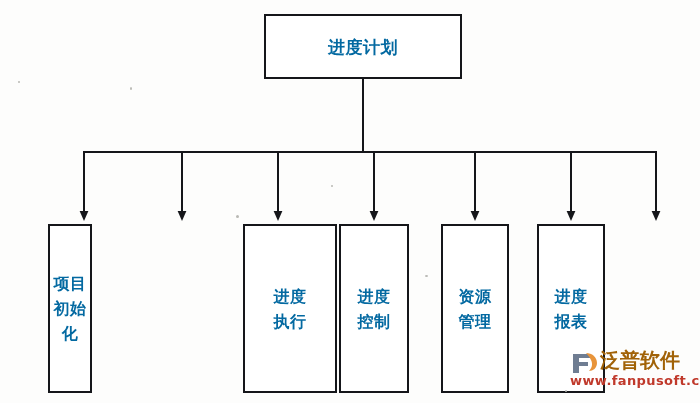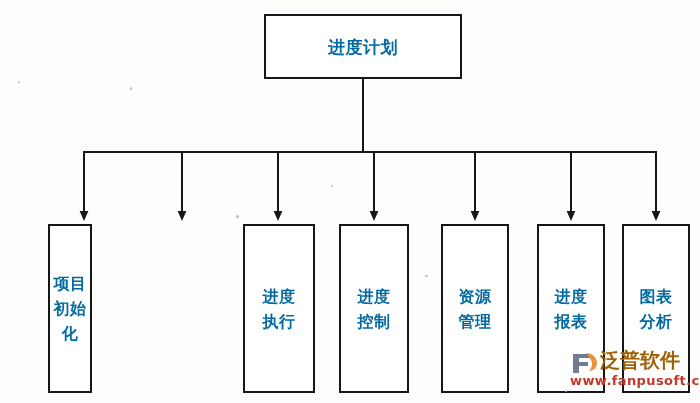--- a/index.html
+++ b/index.html
@@ -128,34 +128,31 @@
     <line x1="656" y1="152" x2="656" y2="212" stroke="#15161a" stroke-width="2" marker-end="url(#arrowhead)"></line>
   </svg>
 
   <div id="root-node" class="node">
     <span class="node-label">进度计划</span>
   </div>
 
   <div class="node leaf-node" style="left:48px;  width:44px;">
     <span class="node-label">项目初始化</span>
   </div>
-  <div class="node leaf-node" style="left:243px; width:72px;">
+  <div class="node leaf-node" style="left:243px; width:94px;">
     <span class="node-label">进度执行</span>
   </div>
   <div class="node leaf-node" style="left:339px; width:70px;">
     <span class="node-label">进度控制</span>
   </div>
   <div class="node leaf-node" style="left:537px; width:68px;">
     <span class="node-label">进度报表</span>
   </div>
   <div class="node leaf-node" style="left:441px; width:68px;">
     <span class="node-label">资源管理</span>
-  </div>
-  <div class="node leaf-node" style="left:622px; width:68px;">
-    <span class="node-label">图表分析</span>
   </div>
 
   <div class="speck" style="left:18px;  top:81px;  width:2px; height:2px;"></div>
   <div class="speck" style="left:130px; top:87px;  width:2px; height:3px;"></div>
   <div class="speck" style="left:236px; top:215px; width:3px; height:3px;"></div>
   <div class="speck" style="left:331px; top:185px; width:2px; height:2px;"></div>
   <div class="speck" style="left:425px; top:275px; width:3px; height:2px;"></div>
   <div class="speck" style="left:565px; top:390px; width:2px; height:2px;"></div>
 
   <div id="watermark">

